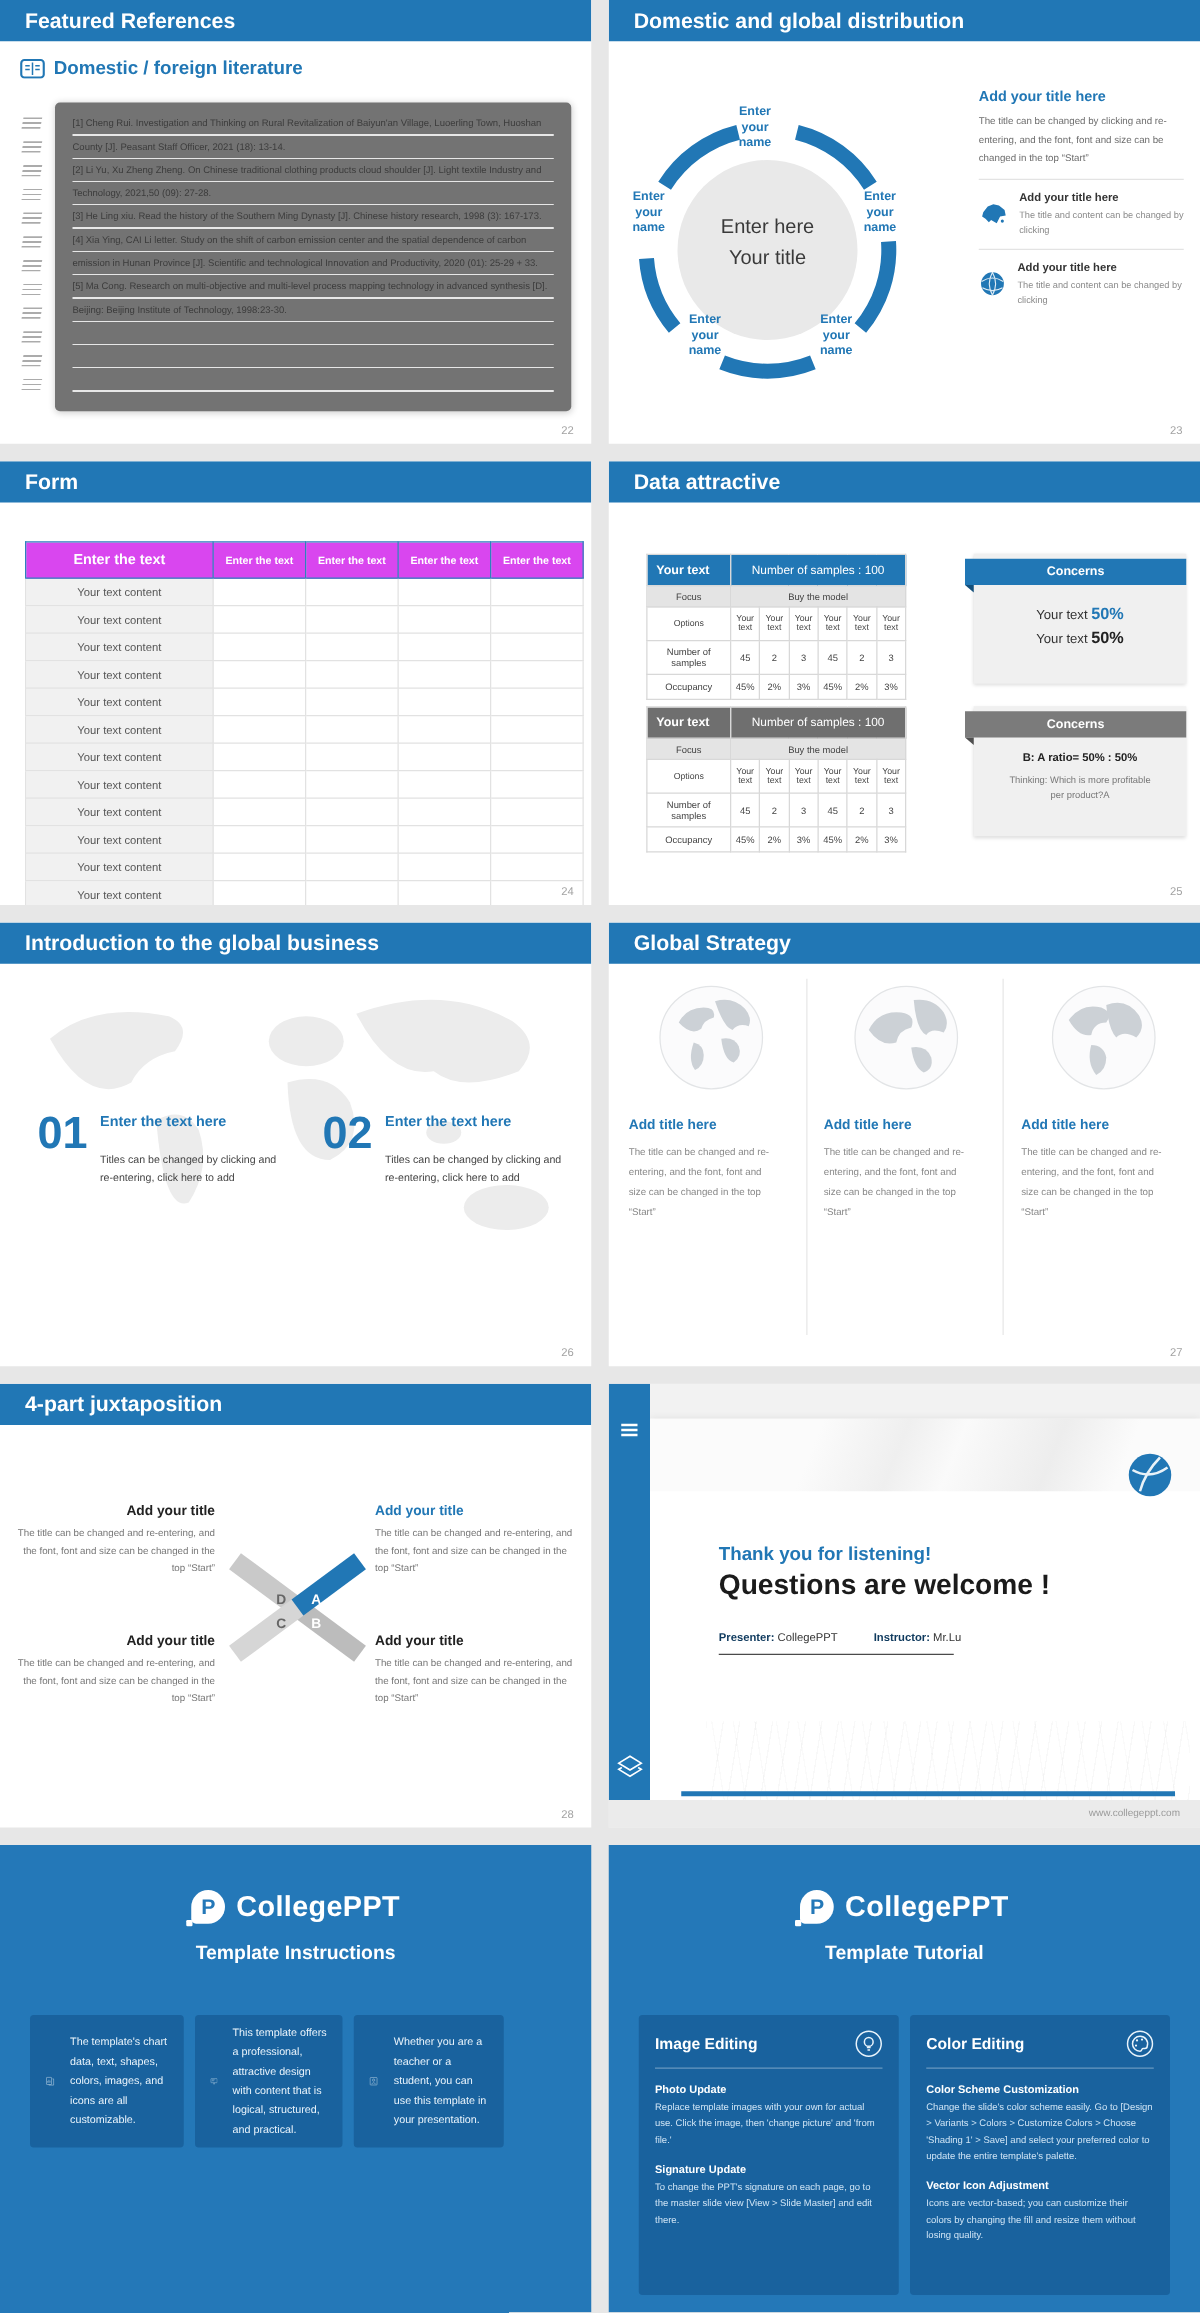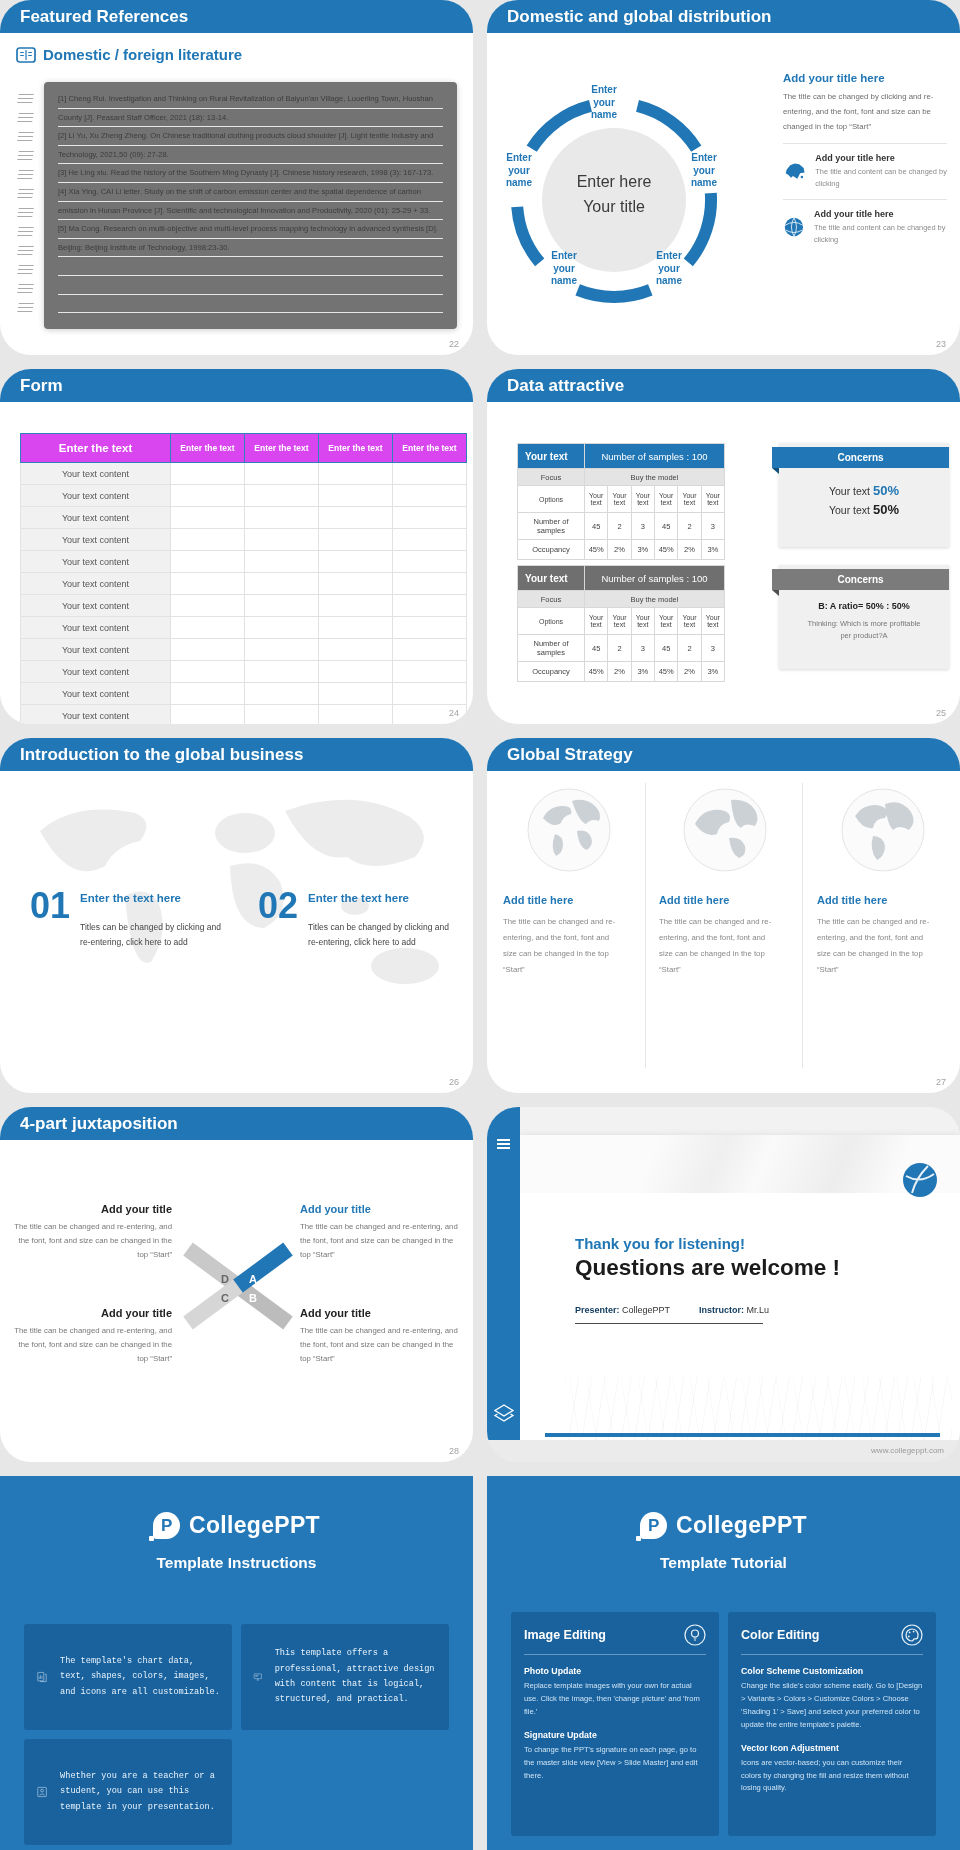--- a/index.html
+++ b/index.html
@@ -1,18 +1,18 @@
 <!DOCTYPE html>
 <html><head>
 <meta charset="utf-8">
 <style>
   html,body { margin:0; padding:0; background:#e7e7e7; }
   .page { position:relative; width:960px; height:1850px; background:#e7e7e7;
           font-family:"Liberation Sans", sans-serif; overflow:hidden; }
-  .slide { position:absolute; width:473px; height:355px; background:#ffffff; overflow:hidden;border-radius:31px; }
+  .slide { position:absolute; width:473px; height:355px; background:#ffffff; overflow:hidden; }
   .band { height:33px; background:#2177b5; color:#fff; font-weight:bold; font-size:17px;
           line-height:33px; padding-left:20px; }
   .pagenum { position:absolute; right:14px; bottom:6px; font-size:9px; color:#a3a3a3; }
 
   
   .sec-row { position:absolute; left:16px; top:46px; display:flex; align-items:flex-end; gap:7px; }
   .sec-title { color:#2177b5; font-weight:bold; font-size:15px; }
   .ref-icons { position:absolute; left:18px; top:94px; display:flex; flex-direction:column; gap:10px; }
   .ref-icon { width:15px; height:9px; transform:skewX(-10deg); opacity:.75;
               background:repeating-linear-gradient(to bottom,#8f8f8f 0 1.3px, transparent 1.3px 4px); }
@@ -117,22 +117,22 @@
 
   
   .panel { position:absolute; width:473px; height:374px; background:#2478b8; color:#fff; }
   .brand { display:flex; align-items:center; justify-content:center; gap:9px; padding-top:36px; }
   .brand-mark { width:27px; height:27px; background:#fff; color:#2478b8; border-radius:50% 50% 50% 14%;
       display:flex; align-items:center; justify-content:center; font-weight:bold; font-size:17px; position:relative; }
   .brand-mark::after { content:""; position:absolute; left:-4px; bottom:-2px; width:5px; height:5px;
       background:#fff; border-radius:1px; }
   .brand-text { font-size:23px; font-weight:bold; letter-spacing:.3px; }
   .panel-title { text-align:center; font-size:15.5px; font-weight:bold; margin-top:15px; }
-  .inst-grid { position:absolute; left:24px; right:24px; top:148px; display:grid;
-      grid-template-columns:1fr 1fr; grid-auto-rows:106px; gap:9px;font-family:Liberation Mono, monospace; }
+  .inst-grid { position:absolute; left:24px; right:24px; top:136px; display:grid;
+      grid-template-columns:1fr 1fr 1fr 1fr; grid-auto-rows:106px; gap:9px; }
   .inst-card { background:#19629e; border-radius:3px; padding:10px 12px; display:flex; gap:12px;
       align-items:center; }
   .inst-text { font-size:8.6px; line-height:1.8; color:#eaf4fc; }
   .tut-grid { position:absolute; left:24px; right:24px; top:136px; bottom:14px; display:grid;
       grid-template-columns:1fr 1fr; gap:9px; }
   .tut-card { background:#19629e; border-radius:3px; padding:12px 13px; }
   .tut-head { display:flex; justify-content:space-between; align-items:center;
       border-bottom:1px solid rgba(255,255,255,.35); padding-bottom:8px; margin-bottom:4px; }
   .tut-head-title { font-size:12.5px; font-weight:bold; }
   .tut-sec-title { font-size:8.8px; font-weight:bold; color:#fff; margin:11px 0 4px; }

